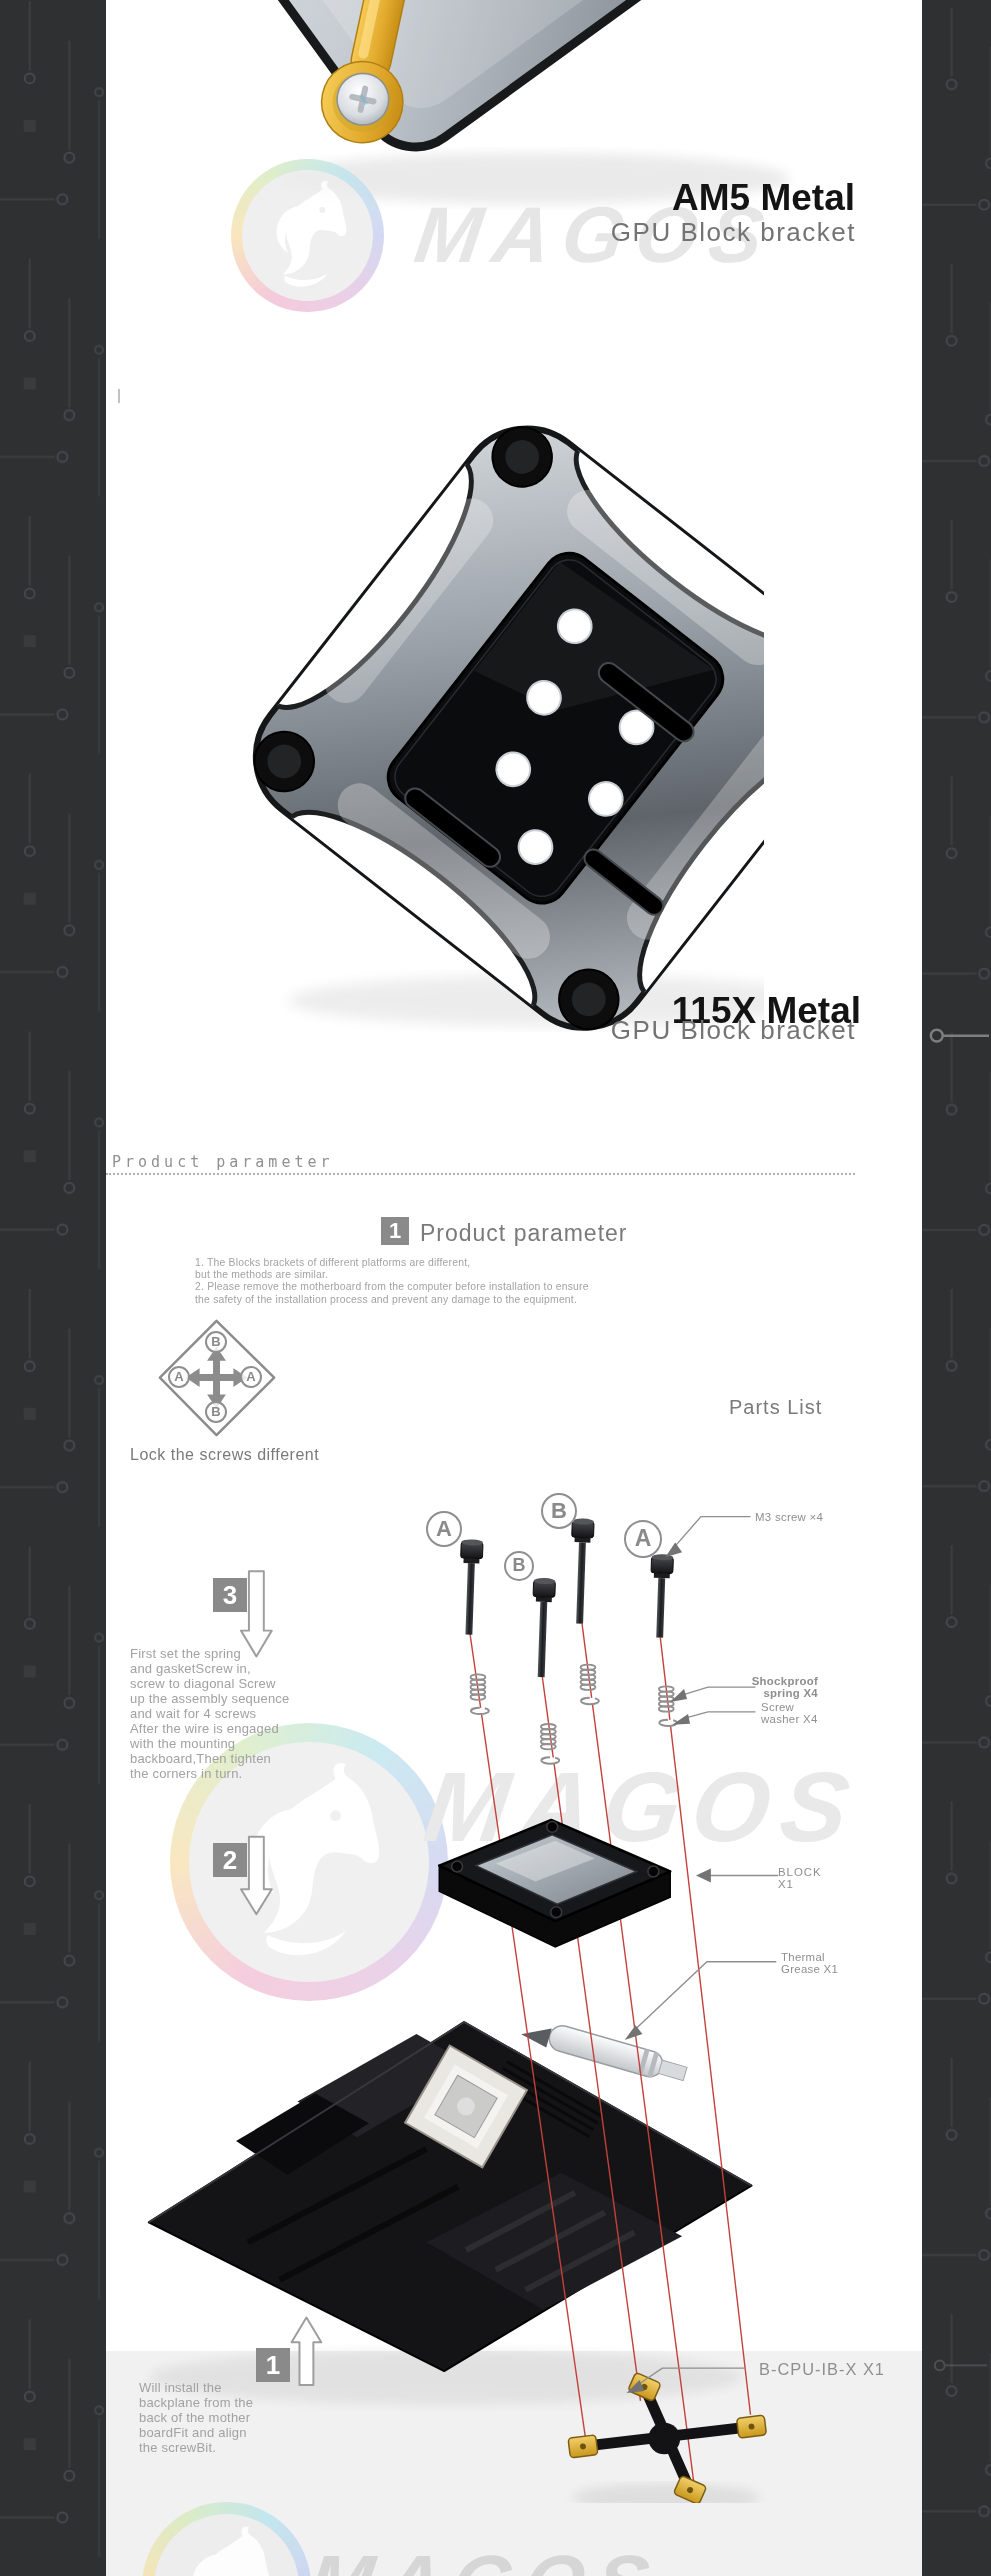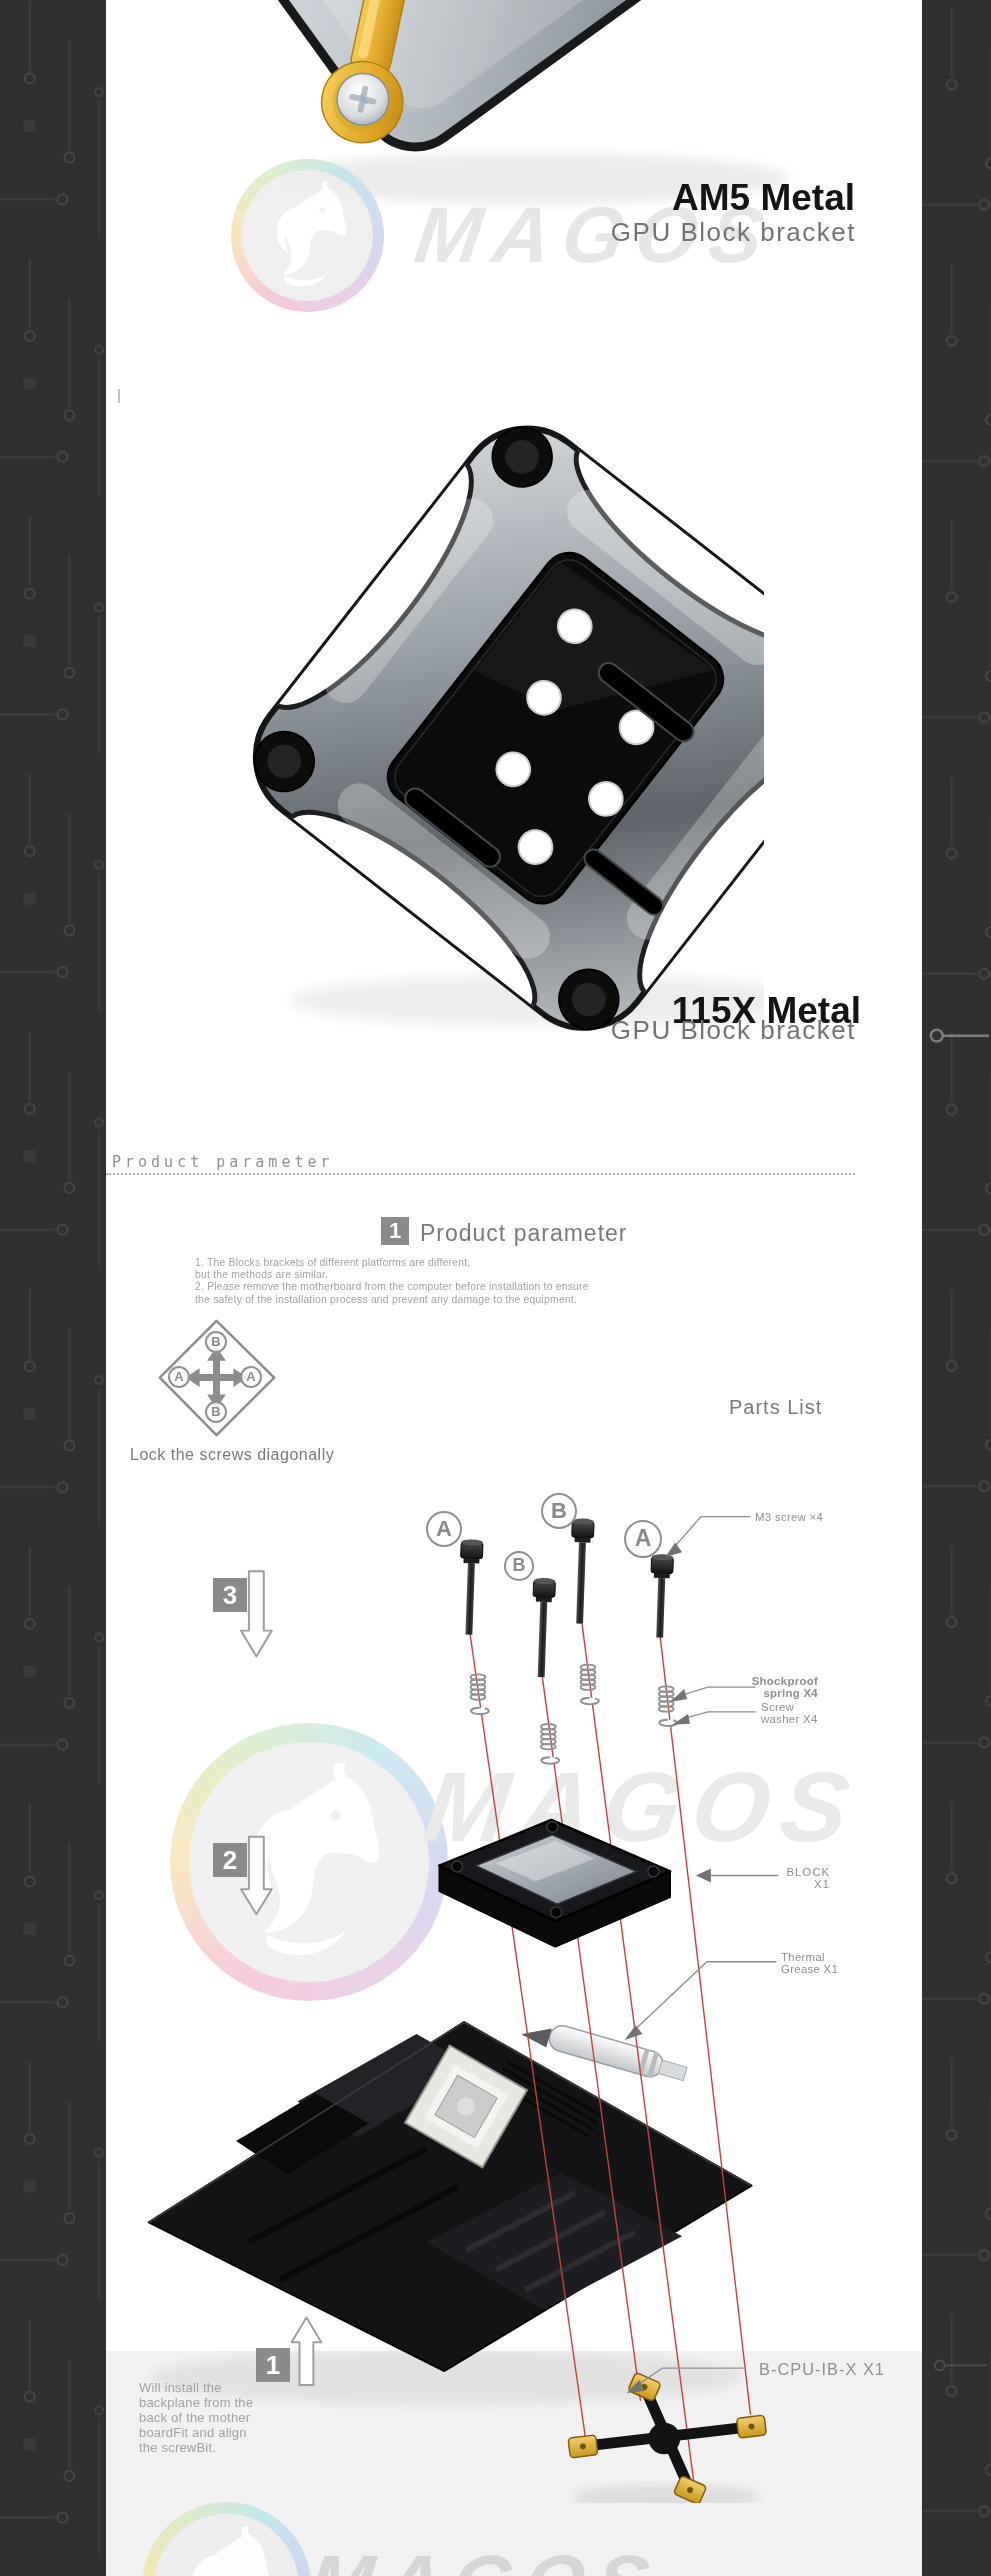--- a/index.html
+++ b/index.html
@@ -218,21 +218,21 @@
         <path d="M214.5,1389 h7 v-17 h6 l-9.5,-14 l-9.5,14 h6 z"></path>
         <path d="M214.5,1389 h7 v17 h6 l-9.5,14 l-9.5,-14 h6 z"></path>
         <path d="M218,1385.5 v7 h-17 v6 l-14,-9.5 l14,-9.5 v6 z"></path>
         <path d="M218,1385.5 v7 h17 v6 l14,-9.5 l-14,-9.5 v6 z"></path>
       </g>
     </svg>
     <div class="abs circled" style="left:99px;top:1331px;width:22px;height:22px;font-size:13px;line-height:18px;">B</div>
     <div class="abs circled" style="left:62px;top:1366px;width:22px;height:22px;font-size:13px;line-height:18px;">A</div>
     <div class="abs circled" style="left:134px;top:1366px;width:22px;height:22px;font-size:13px;line-height:18px;">A</div>
     <div class="abs circled" style="left:99px;top:1401px;width:22px;height:22px;font-size:13px;line-height:18px;">B</div>
-    <div class="abs gray-cap" style="left:24px;top:1446px;font-size:16px;letter-spacing:0.5px;">Lock the screws diagonally</div>
+    <div class="abs gray-cap" style="left:24px;top:1446px;font-size:16px;letter-spacing:0.5px;">Lock the screws different</div>
 
     <div class="abs gray-cap" style="left:623px;top:1396px;font-size:20px;letter-spacing:1px;">Parts List</div>
 
     <div class="abs logo-ring" style="left:64px;top:1723px;width:278px;height:278px;opacity:.8;">
       <div class="logo-inner"></div>
       <svg class="logo-horse" viewBox="0 0 100 100">
         <path d="M63,12 C60,6 64,3 68,5 C66,8 67,10 70,12 C76,16 80,23 81,31 C82,38 85,44 84,50 C83,54 79,54 76,51 C73,48 69,49 65,48 C60,47 56,49 54,54 C51,60 53,68 49,75 C45,82 37,87 28,87 C33,82 36,77 36,71 C36,64 32,59 31,51 C30,42 34,33 41,27 C47,22 55,18 63,12 Z" fill="#fff"></path>
         <path d="M41,27 C33,28 25,35 23,45 C21,55 26,64 33,68 C29,60 29,52 33,45 C36,39 38,32 41,27 Z" fill="#fff"></path>
         <path d="M30,88 C42,94 58,93 68,86 C60,98 42,101 31,94 C29,92 29,90 30,88 Z" fill="#fff"></path>
         <circle cx="63" cy="30" r="2.6" fill="#ededed"></circle>
@@ -439,27 +439,36 @@
     <div class="abs circled" style="left:320px;top:1511px;width:36px;height:36px;font-size:22px;line-height:31px;border-width:2.5px;">A</div>
     <div class="abs circled" style="left:435px;top:1493px;width:36px;height:36px;font-size:22px;line-height:31px;border-width:2.5px;">B</div>
     <div class="abs circled" style="left:398px;top:1551px;width:30px;height:30px;font-size:18px;line-height:25px;border-width:2.5px;">B</div>
     <div class="abs circled" style="left:518px;top:1520px;width:38px;height:38px;font-size:23px;line-height:33px;border-width:2.5px;">A</div>
 
     <div class="abs part-label" style="left:649px;top:1511px;">M3 screw ×4</div>
     <div class="abs part-label prewrap" style="left:635px;top:1675px;width:77px;text-align:right;font-weight:bold;">Shockproof
 spring X4</div>
     <div class="abs part-label prewrap" style="left:655px;top:1701px;">Screw
 washer X4</div>
-    <div class="abs part-label prewrap" style="left:672px;top:1866px;width:52px;text-align:right;letter-spacing:1px;">BLOCK
+    <div class="abs part-label prewrap" style="left:672px;top:1866px;width:52px;text-align:left;letter-spacing:1px;">BLOCK
 X1</div>
     <div class="abs part-label prewrap" style="left:675px;top:1951px;">Thermal
 Grease X1</div>
     <div class="abs" style="left:645px;top:2360px;font-size:16.4px;color:#8f8f8f;letter-spacing:1px;margin-left:8px;">B-CPU-IB-X X1</div>
 
     <div class="abs badge" style="left:107px;top:1578px;width:34px;height:34px;font-size:26px;line-height:34px;">3</div>
+    <div class="abs step-text prewrap" style="left:24px;top:1646px;width:198px;">First set the spring
+and gasketScrew in,
+screw to diagonal Screw
+up the assembly sequence
+and wait for 4 screws
+After the wire is engaged
+with the mounting
+backboard,Then tighten
+the corners in turn.</div>
 
     <div class="abs badge" style="left:107px;top:1843px;width:34px;height:34px;font-size:26px;line-height:34px;">2</div>
 
     <div class="abs badge" style="left:150px;top:2348px;width:34px;height:34px;font-size:26px;line-height:34px;">1</div>
     <div class="abs step-text prewrap" style="left:33px;top:2380px;width:198px;">Will install the
 backplane from the
 back of the mother
 boardFit and align
 the screwBit.</div>
 

